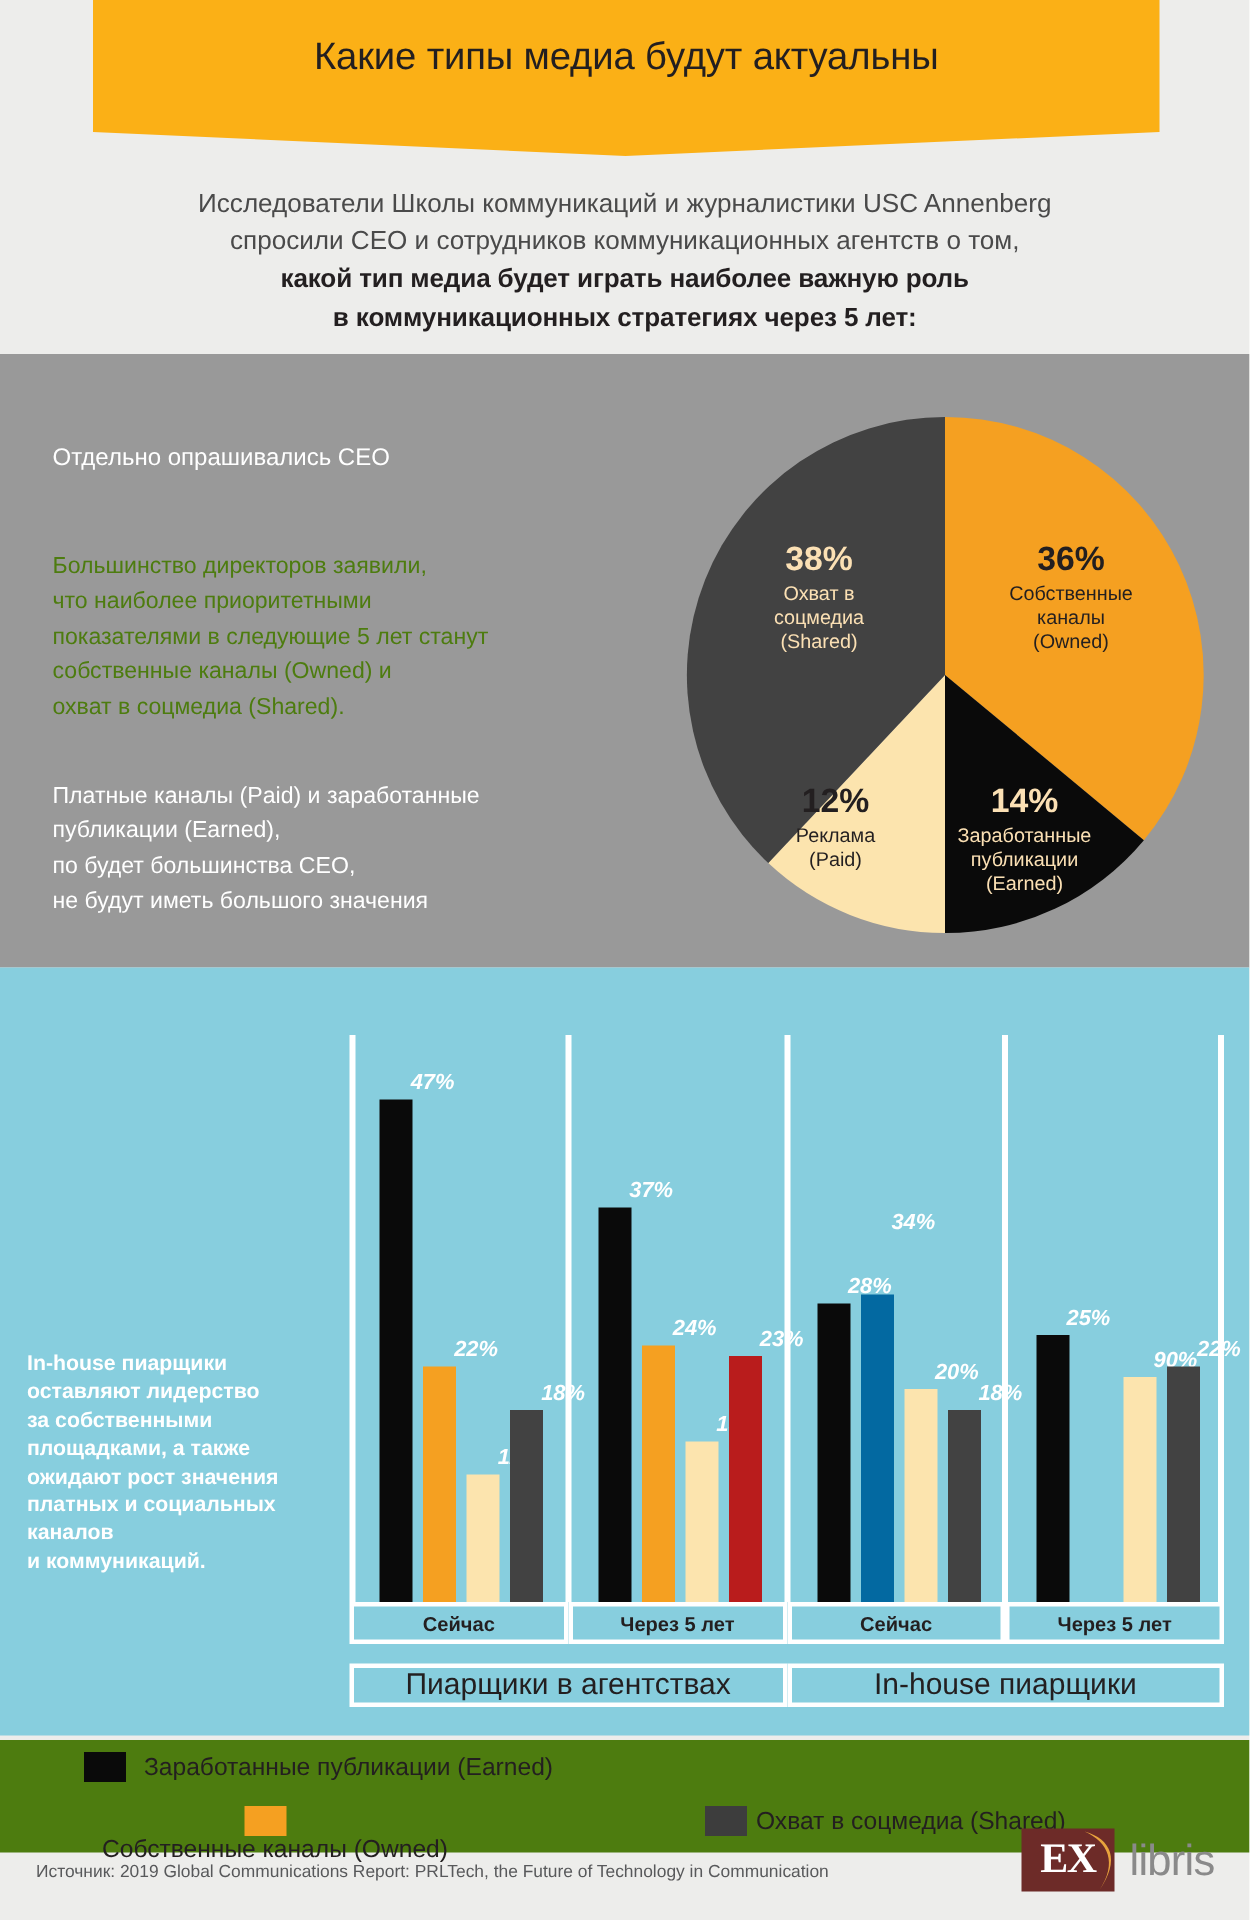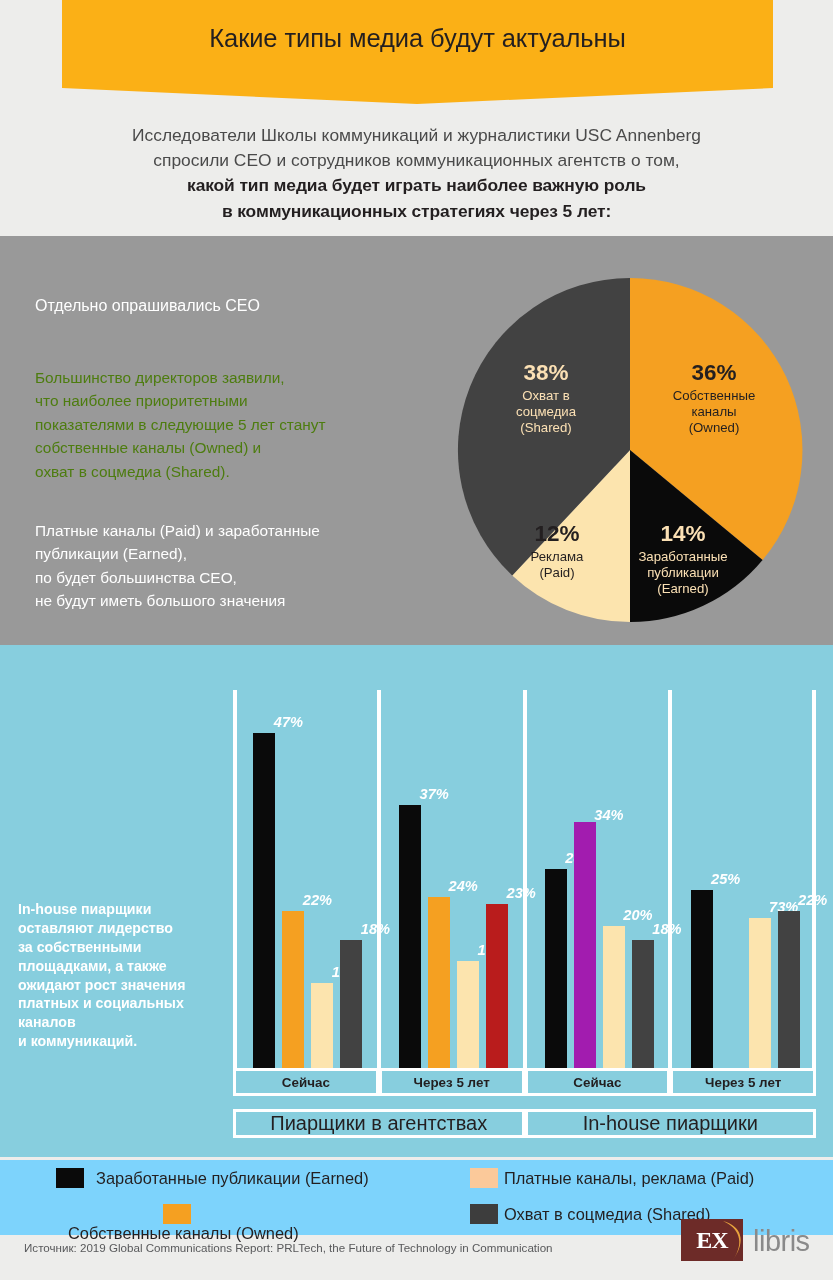--- a/index.html
+++ b/index.html
@@ -151,21 +151,21 @@
     display: flex; align-items: center; justify-content: center;
     color: #231f20;
     font-size: 13.4px; font-weight: 700;
   }
   .axis-row.r2 .axis-cell { font-size: 20px; font-weight: 400; }
 
   
   .legend {
     position: absolute; top: 1160px; left: 0;
     width: 833px; height: 75px;
-    background: #7dd3fc;
+    background: #4d7c0f;
   }
   .legend-item {
     position: absolute;
     display: flex; align-items: center;
   }
   .swatch { width: 28px; height: 20px; flex: 0 0 auto; }
   .legend-text {
     margin-left: 12px;
     font-size: 16.4px;
     color: #231f20;
@@ -186,21 +186,21 @@
   .logo {
     position: absolute; top: 1217px; left: 681px;
     width: 142px; height: 48px;
   }
   .logo-box {
     position: absolute; top: 2px; left: 0;
     width: 62px; height: 42px;
     background: #6d2b28;
     color: #ffffff;
     font-family: "Liberation Serif", serif;
-    font-size: 24px; font-weight: 700;
+    font-size: 28px; font-weight: 700;
     display: flex; align-items: center; justify-content: center;
     letter-spacing: -1px;
   }
   .logo-swoosh {
     position: absolute; top: 3px; left: 40px;
     width: 30px; height: 41px;
     overflow: hidden;
   }
   .logo-word {
     position: absolute; top: 8px; left: 72px;
@@ -327,36 +327,36 @@
             <span class="bar-val" style="bottom: 109.8px;">15%</span>
           </div>
           <div class="bar" style="left: 107.375px; height: 163.76px; background: #b91c1c;">
             <span class="bar-val" style="bottom: 166.76px;">23%</span>
           </div>
         </div>
         <div class="grp" style="left: 291.5px; width: 145.75px;">
           <div class="bar" style="left: 20.375px; height: 199.36px; background: rgb(10, 10, 10);">
             <span class="bar-val" style="bottom: 202.36px;">28%</span>
           </div>
-          <div class="bar" style="left: 49.375px; height: 246px; background: #a21caf;">
+          <div class="bar" style="left: 49.375px; height: 205px; background: #0369a1;">
             <span class="bar-val" style="bottom: 245.08px;">34%</span>
           </div>
           <div class="bar" style="left: 78.375px; height: 142.4px; background: rgb(252, 228, 174);">
             <span class="bar-val" style="bottom: 145.4px;">20%</span>
           </div>
           <div class="bar" style="left: 107.375px; height: 128.16px; background: rgb(66, 66, 66);">
             <span class="bar-val" style="bottom: 131.16px;">18%</span>
           </div>
         </div>
         <div class="grp" style="left: 437.25px; width: 145.75px;">
           <div class="bar" style="left: 20.375px; height: 178px; background: rgb(10, 10, 10);">
             <span class="bar-val" style="bottom: 181px;">25%</span>
           </div>
           <div class="bar" style="left: 78.375px; height: 149.52px; background: rgb(252, 228, 174);">
-            <span class="bar-val" style="bottom: 152.52px;">73%</span>
+            <span class="bar-val" style="bottom: 152.52px;">90%</span>
           </div>
           <div class="bar" style="left: 107.375px; height: 156.64px; background: rgb(66, 66, 66);">
             <span class="bar-val" style="bottom: 159.64px;">22%</span>
           </div>
         </div>
       </div>
   </div>
 
   <div class="axis-row r1" id="axis-cats">
       <div class="axis-cell">Сейчас</div>
@@ -370,24 +370,20 @@
     </div>
 
   <div class="legend">
     <div class="legend-item lg-0">
       <span class="swatch" style="background:#0a0a0a"></span>
       <span class="legend-text">Заработанные публикации (Earned)</span>
     </div>
     <div class="legend-item lg-1">
       <span class="swatch" style="background:#f5a021"></span>
       <span class="legend-text">Собственные каналы (Owned)</span>
-    </div>
-    <div class="legend-item lg-2">
-      <span class="swatch" style="background:#fbc99a"></span>
-      <span class="legend-text">Платные каналы, реклама (Paid)</span>
     </div>
     <div class="legend-item lg-3">
       <span class="swatch" style="background:#3d3d3d"></span>
       <span class="legend-text">Охват в соцмедиа (Shared)</span>
     </div>
   </div>
 
   <div class="source">Источник: 2019 Global Communications Report: PRLTech, the Future of Technology in Communication</div>
 
   <div class="logo">

